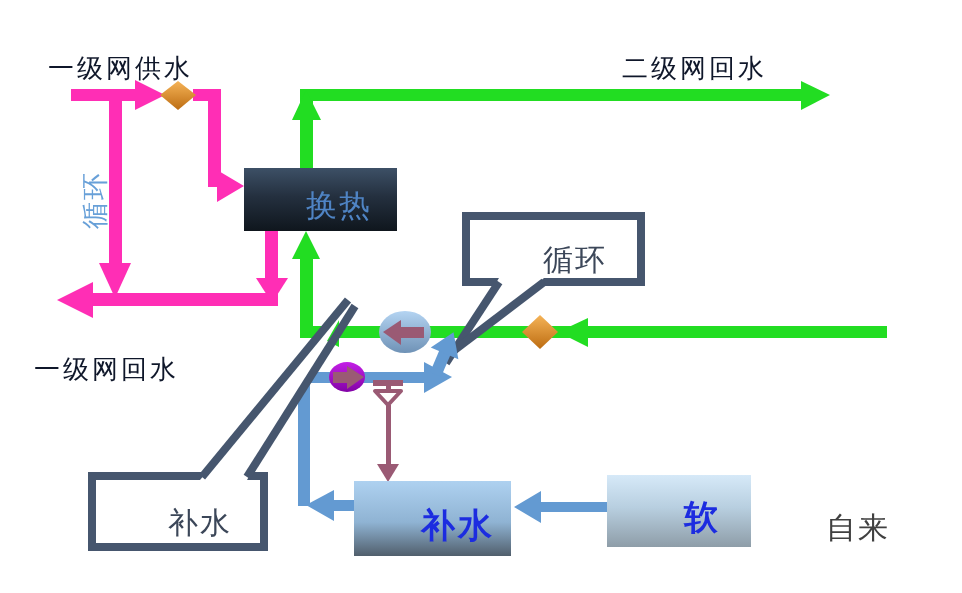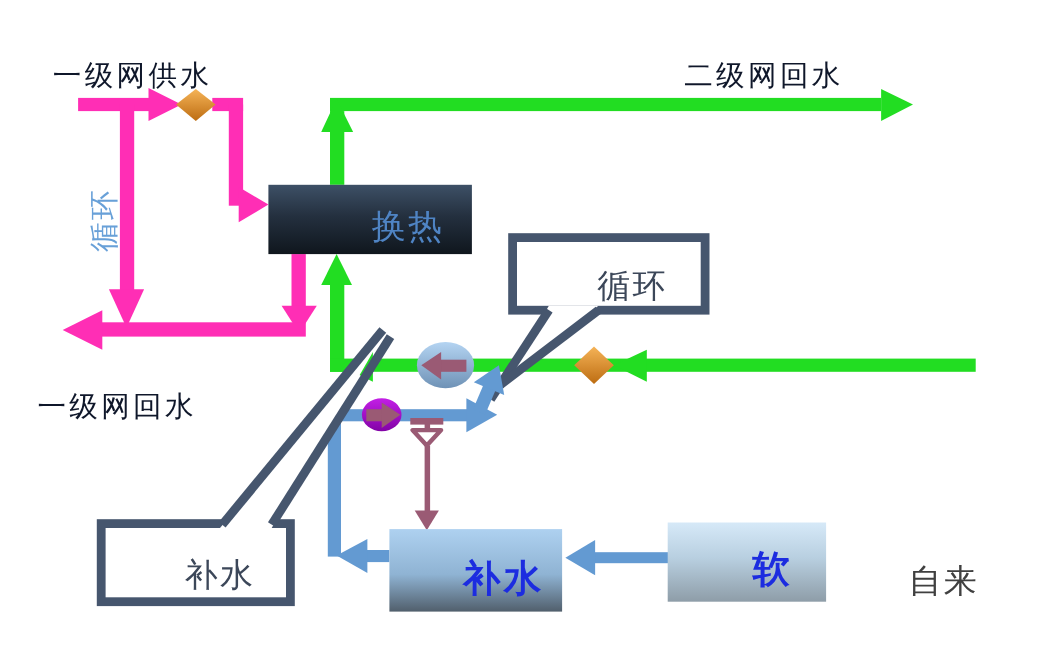--- a/index.html
+++ b/index.html
@@ -12,21 +12,20 @@
   .lbl-small{position:absolute;color:#404040;font-size:30px;letter-spacing:2px;white-space:nowrap;}
   .lbl-rot{
     position:absolute;left:95px;top:200px;color:#68a0d8;font-size:27px;letter-spacing:2px;
     transform:translate(-50%,-50%) rotate(-90deg);white-space:nowrap;
   }
   .callout-text{position:absolute;color:#3c4759;font-size:30px;letter-spacing:2px;white-space:nowrap;}
   .box{position:absolute;}
   .box-heat{
     left:244px;top:168px;width:153px;height:63px;
     background:linear-gradient(180deg,#3d5066 0%,#24303f 45%,#0f161d 100%);
-    padding-left:32px;
   }
   .box-heat-text{position:absolute;right:25px;bottom:4px;color:#4f84c4;font-size:31px;letter-spacing:2px;}
   .box-makeup{
     left:354px;top:481px;width:157px;height:75px;
     background:linear-gradient(180deg,#aed1f0 0%,#8fb3d3 55%,#515f6c 100%);
   }
   .box-makeup-text{position:absolute;right:16px;bottom:7px;color:#1c2ce0;font-size:34px;font-weight:bold;letter-spacing:3px;}
   .box-soft{
     left:607px;top:475px;width:144px;height:72px;
     background:linear-gradient(180deg,#d6e9f8 0%,#b8cfe0 45%,#8e9da8 100%);

